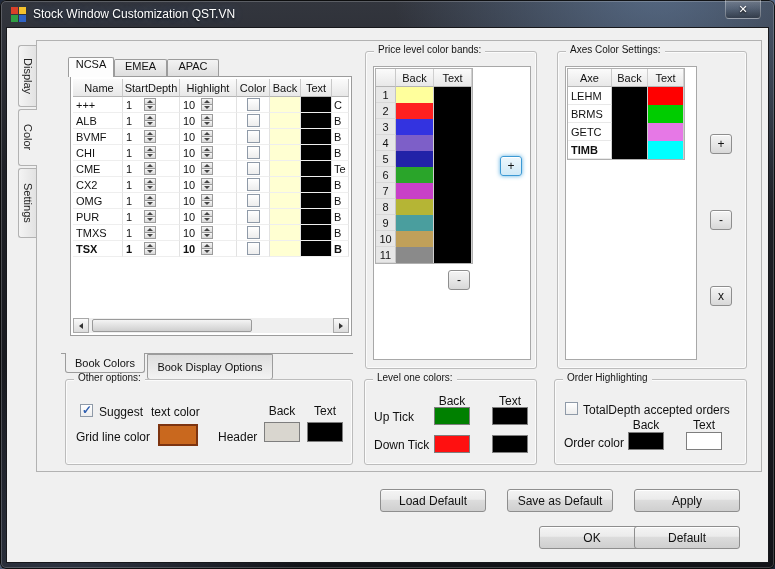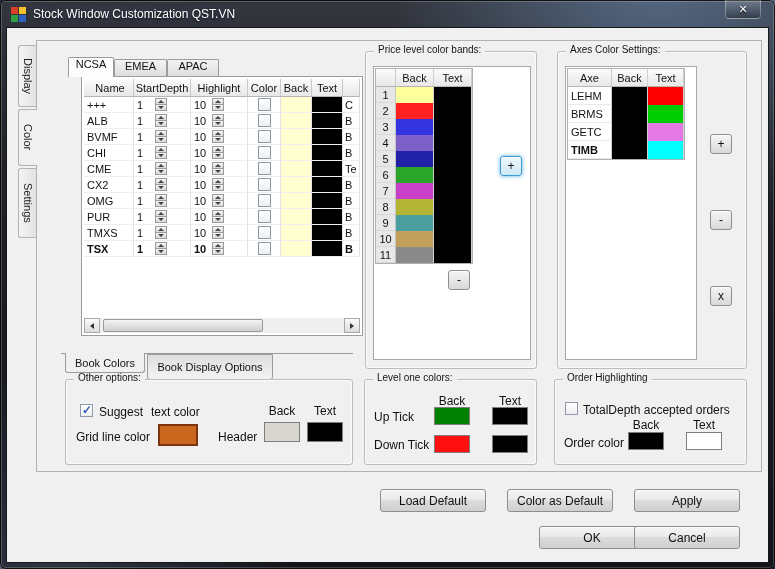--- a/index.html
+++ b/index.html
@@ -48,21 +48,21 @@
   
   .main-panel { position:absolute; left:29px; top:12px; width:726px; height:432px;
     background:#f0f0f0; border:1px solid #b2b2b2; z-index:2; }
 
   
   .book-area { position:absolute; left:24px; top:10px; width:292px; height:322px; }
   .top-tab { position:absolute; border:1px solid #9c9c9c; border-bottom:none; border-radius:2px 2px 0 0;
     font-size:11px; display:flex; align-items:flex-start; justify-content:center; cursor:pointer; }
   .top-tab.selected { top:6px; height:20px; background:#fdfdfd; z-index:3; }
   .top-tab.unselected { top:8px; height:17px; background:linear-gradient(#f3f3f3,#dedede); }
-  .inner-page { position:absolute; left:20px; top:25px; width:282px; height:260px; background:#fff; border:1px solid #9c9c9c; }
+  .inner-page { position:absolute; left:9px; top:25px; width:282px; height:260px; background:#fff; border:1px solid #9c9c9c; }
 
   .book-table { position:absolute; left:2px; top:2px; right:2px; font-size:11px; }
   .bt-head { display:flex; height:18px; }
   .hc { background:linear-gradient(#fbfbfb,#e8e8e8); border-right:1px solid #c9c9c9; border-bottom:1px solid #b5b5b5;
     display:flex; align-items:center; justify-content:center; white-space:nowrap; overflow:hidden; }
   .bt-row { display:flex; height:16px; background:#fff; }
   .bc { border-right:1px solid #e2e2e2; border-bottom:1px solid #eeeeee; display:flex; align-items:center; overflow:hidden; white-space:nowrap; }
   .w-name{width:50px; padding-left:3px;} .w-sd{width:57px} .w-td{width:57px} .w-color{width:33px; justify-content:center;}
   .w-back{width:31px} .w-text{width:31px} .w-part{flex:1; padding-left:2px;}
   .sw { padding:0; }
@@ -659,20 +659,20 @@
           <span class="col-hdr" style="left:73px; top:38px;">Back</span>
           <span class="col-hdr" style="left:131px; top:38px;">Text</span>
           <span class="lbl" style="left:9px; top:56px;">Order color</span>
           <span class="swatch" style="left: 73px; top: 52px; width: 36px; height: 18px; background: rgb(0, 0, 0);"></span>
           <span class="swatch" style="left: 131px; top: 52px; width: 36px; height: 18px; background: rgb(255, 255, 255);"></span>
         </div>
 
       </div>
 
       <div class="btn" style="left:373px; top:461px;">Load Default</div>
-      <div class="btn" style="left:500px; top:461px;">Color as Default</div>
+      <div class="btn" style="left:500px; top:461px;">Save as Default</div>
       <div class="btn" style="left:627px; top:461px;">Apply</div>
       <div class="btn" style="left:500px; top:498px;margin-left:32px;">OK</div>
-      <div class="btn" style="left:627px; top:498px;">Cancel</div>
+      <div class="btn" style="left:627px; top:498px;">Default</div>
 
     </div>
   </div>
 </div>
 
 </body></html>

